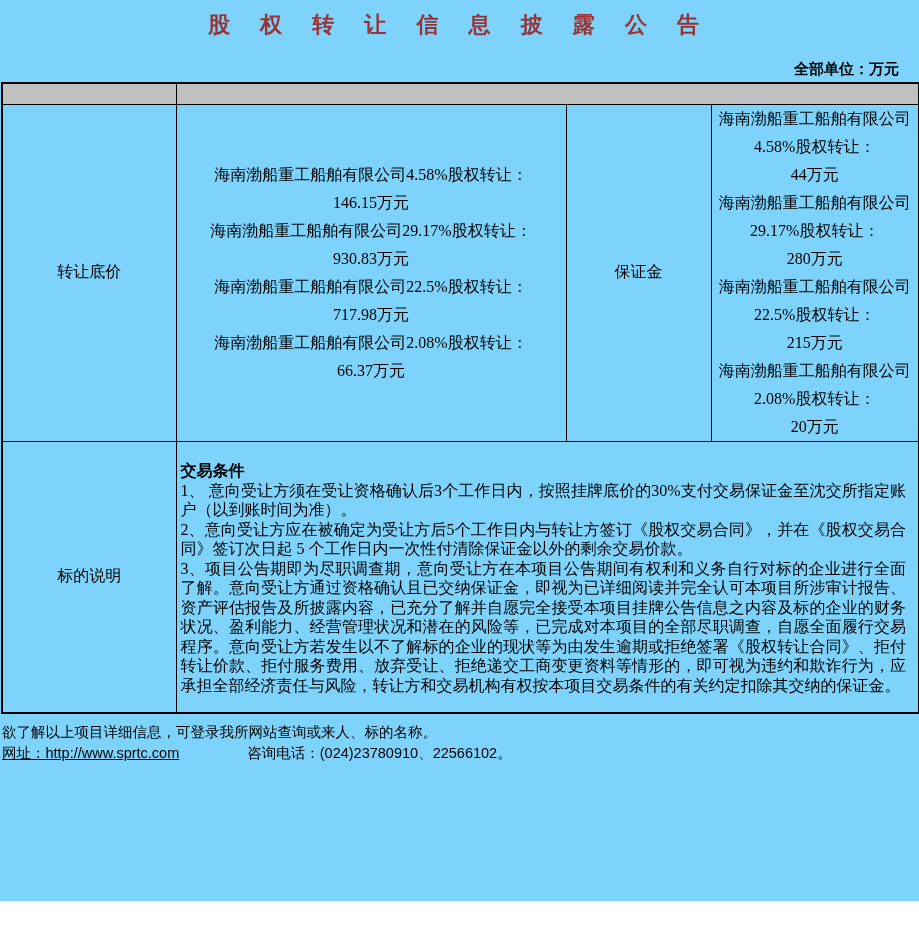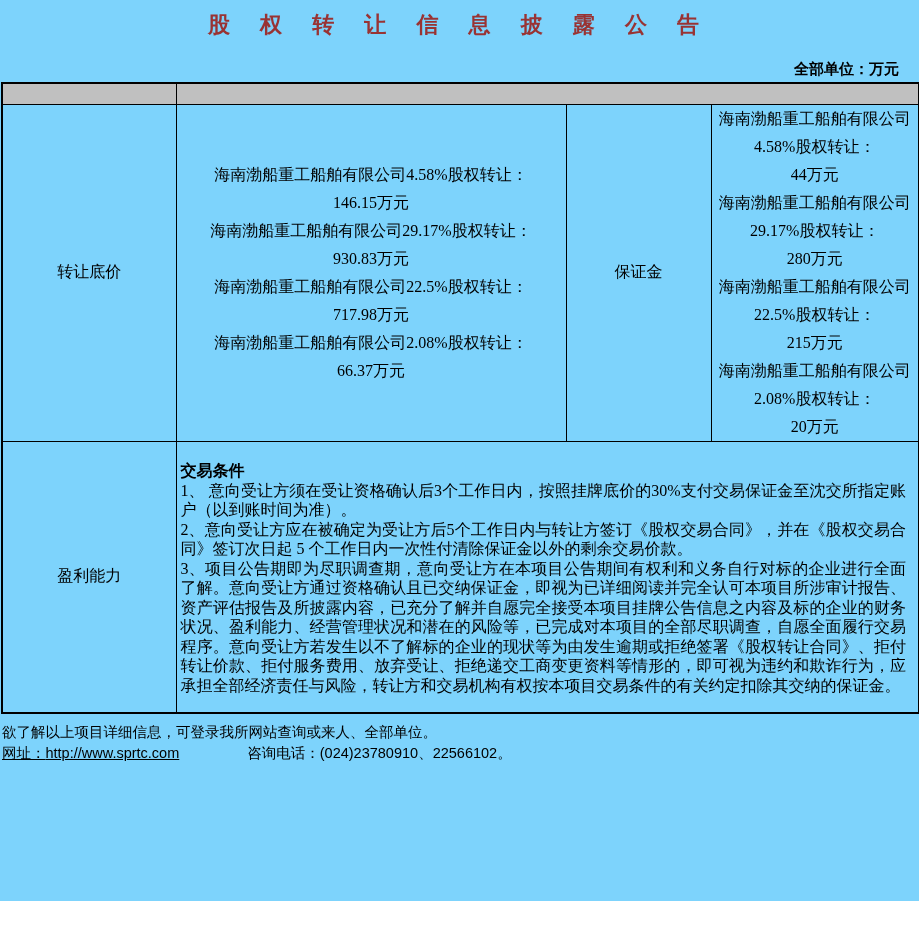--- a/index.html
+++ b/index.html
@@ -138,32 +138,32 @@
         <div class="line">海南渤船重工船舶有限公司29.17%股权转让：</div>
         <div class="line">280万元</div>
         <div class="line">海南渤船重工船舶有限公司22.5%股权转让：</div>
         <div class="line">215万元</div>
         <div class="line">海南渤船重工船舶有限公司2.08%股权转让：</div>
         <div class="line">20万元</div>
       </td>
     </tr>
 
     <tr class="desc-row">
-      <td class="row-label">盈利能力</td>
+      <td class="row-label">标的说明</td>
       <td colspan="3" class="desc-cell">
         <div class="desc-heading">交易条件</div>
         <p>1、 意向受让方须在受让资格确认后3个工作日内，按照挂牌底价的30%支付交易保证金至沈交所指定账户（以到账时间为准）。</p>
         <p>2、意向受让方应在被确定为受让方后5个工作日内与转让方签订《股权交易合同》，并在《股权交易合同》签订次日起 5 个工作日内一次性付清除保证金以外的剩余交易价款。</p>
         <p>3、项目公告期即为尽职调查期，意向受让方在本项目公告期间有权利和义务自行对标的企业进行全面了解。意向受让方通过资格确认且已交纳保证金，即视为已详细阅读并完全认可本项目所涉审计报告、资产评估报告及所披露内容，已充分了解并自愿完全接受本项目挂牌公告信息之内容及标的企业的财务状况、盈利能力、经营管理状况和潜在的风险等，已完成对本项目的全部尽职调查，自愿全面履行交易程序。意向受让方若发生以不了解标的企业的现状等为由发生逾期或拒绝签署《股权转让合同》、拒付转让价款、拒付服务费用、放弃受让、拒绝递交工商变更资料等情形的，即可视为违约和欺诈行为，应承担全部经济责任与风险，转让方和交易机构有权按本项目交易条件的有关约定扣除其交纳的保证金。</p>
       </td>
     </tr>
 
   </tbody>
     </table>
 
   <div class="footer">
-    <div>欲了解以上项目详细信息，可登录我所网站查询或来人、全部单位。</div>
+    <div>欲了解以上项目详细信息，可登录我所网站查询或来人、标的名称。</div>
     <div>
       <span class="u"><span>网址：</span><span>http://www.sprtc.com</span></span><span class="phone-seg">咨询电话：(024)23780910、22566102。</span>
     </div>
   </div>
 
 </div>
 
 </body></html>

